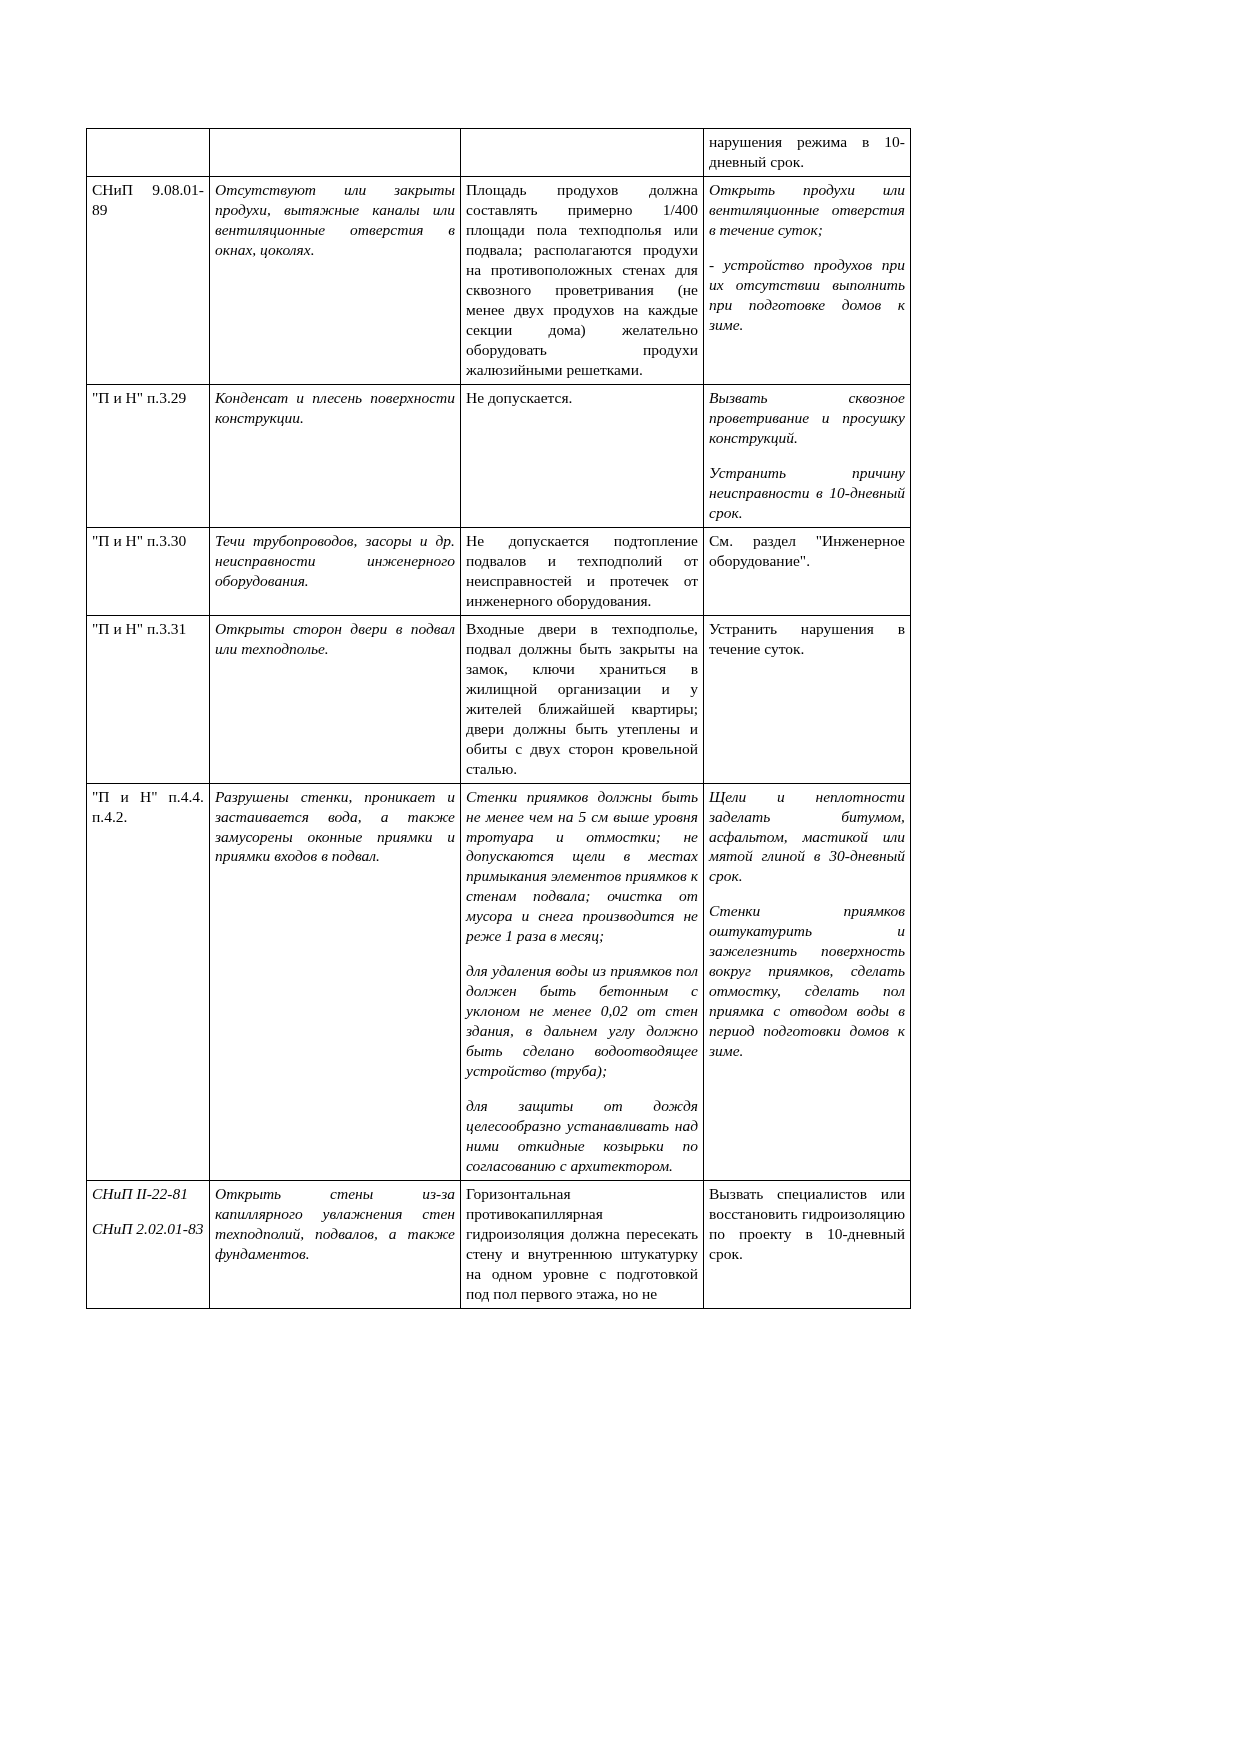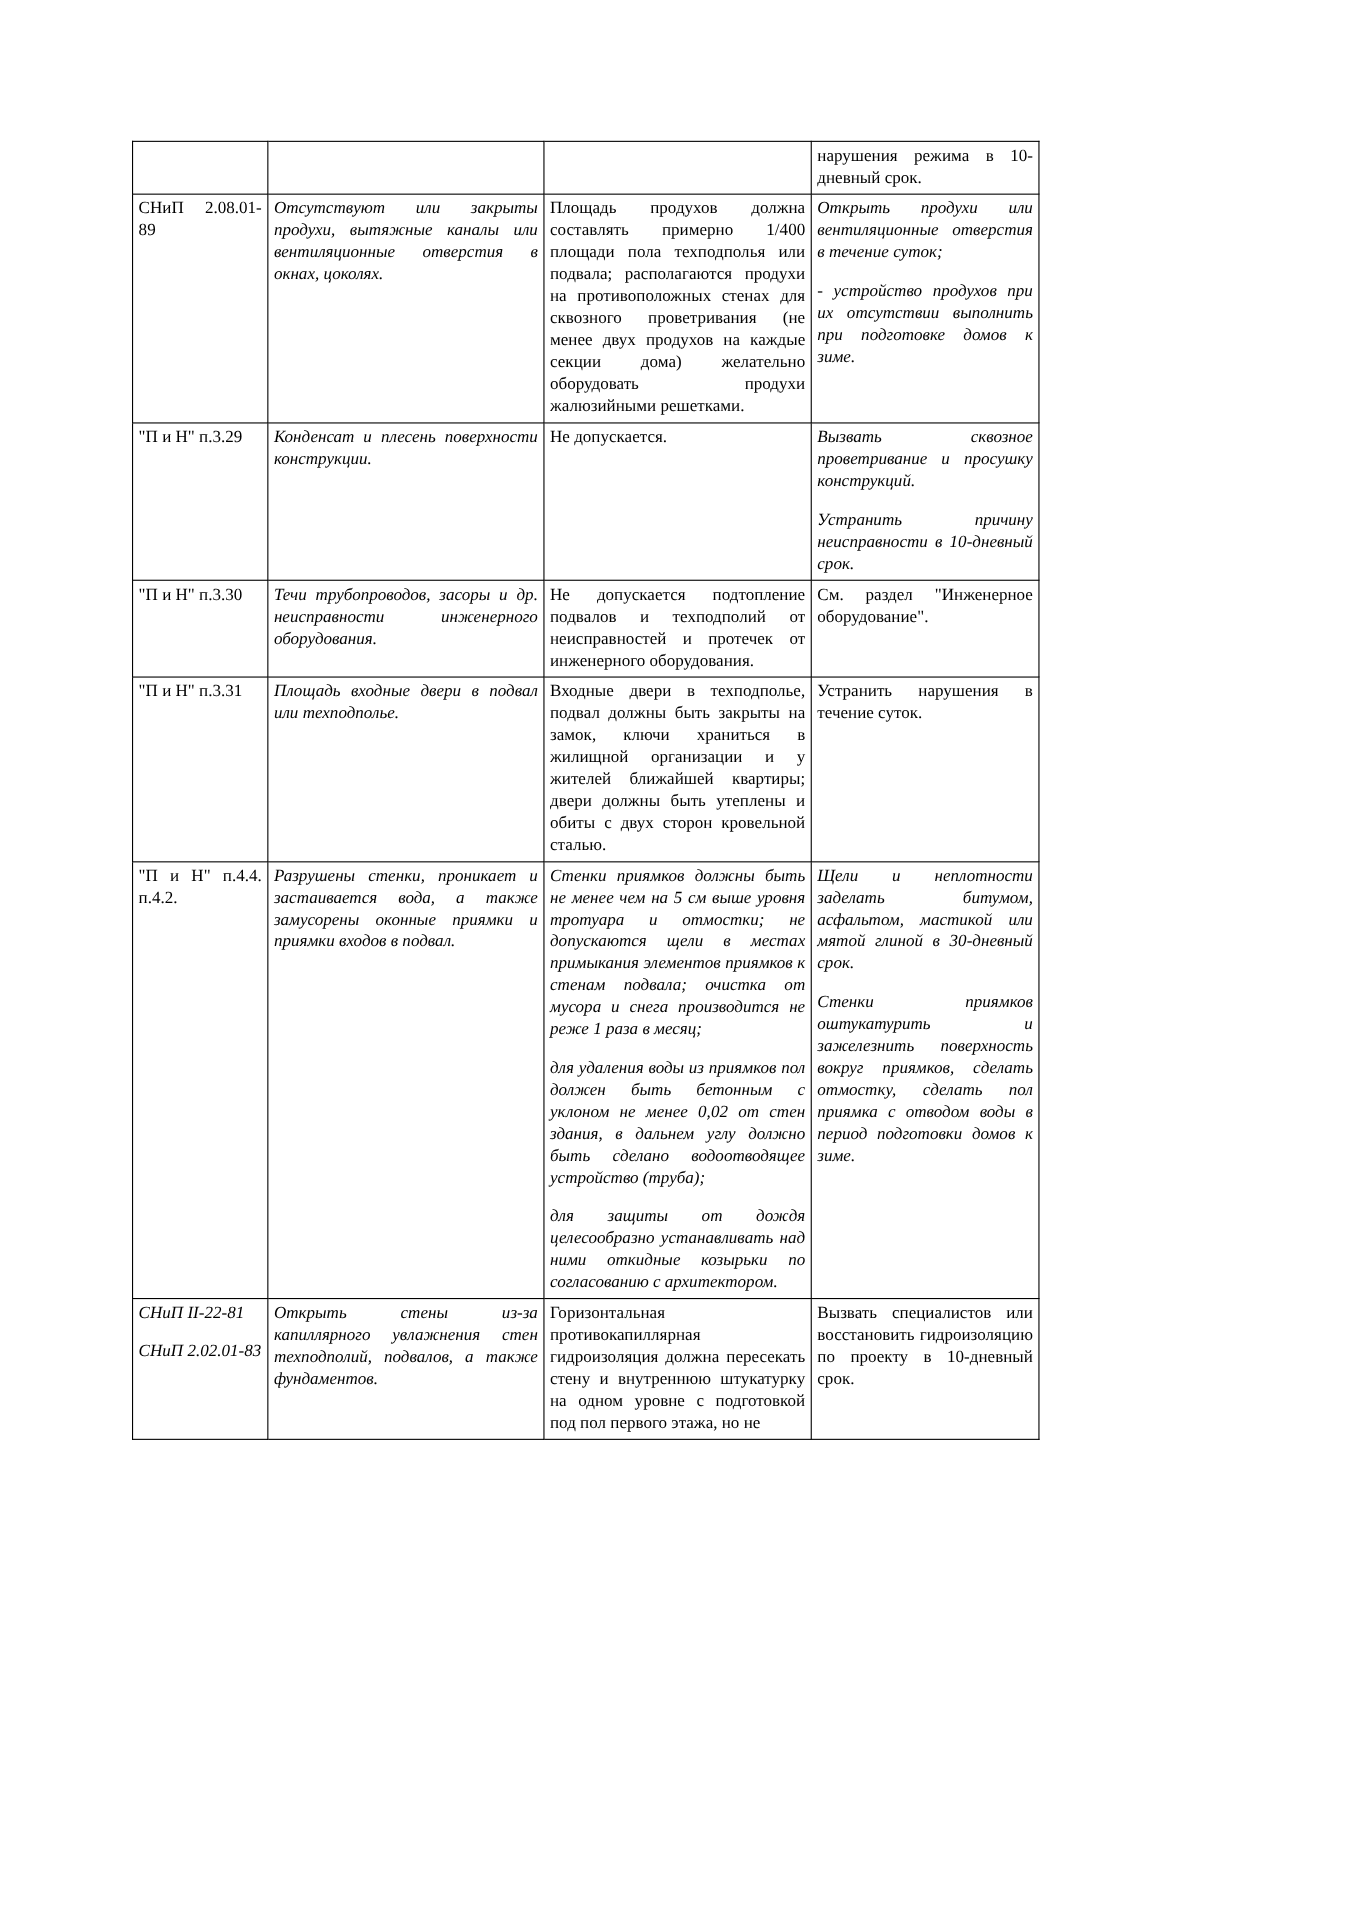--- a/index.html
+++ b/index.html
@@ -11,21 +11,21 @@
     width: 1240px;
     height: 1755px;
     font-family: "Liberation Serif", serif;
     color: #000000;
   }
   .page {
     position: relative;
     width: 1240px;
     height: 1755px;
     box-sizing: border-box;
-    padding: 128px 160px 0 120px;
+    padding: 128px 160px 0 86px;
   }
   table.doc-table {
     width: 780px;
     border-collapse: collapse;
     table-layout: fixed;
     font-size: 15.5px;
     line-height: 1.29;
   }
   table.doc-table td {
     border: 1px solid #000000;
@@ -54,21 +54,21 @@
     <tbody>
 
       <tr>
         <td class="col-ref"></td>
         <td class="col-fault"></td>
         <td class="col-req"></td>
         <td class="col-act">нарушения режима в 10-дневный срок.</td>
       </tr>
 
       <tr>
-        <td class="col-ref nojust">СНиП 2.08.01-89</td>
+        <td class="col-ref nojust">СНиП 9.08.01-89</td>
         <td class="col-fault">Отсутствуют или закрыты продухи, вытяжные каналы или вентиляционные отверстия в окнах, цоколях.</td>
         <td class="col-req">Площадь продухов должна составлять примерно 1/400 площади пола техподполья или подвала; располагаются продухи на противоположных стенах для сквозного проветривания (не менее двух продухов на каждые секции дома) желательно оборудовать продухи жалюзийными решетками.</td>
         <td class="col-act">
           <span class="cell-block">Открыть продухи или вентиляционные отверстия в течение суток;</span>
           <span class="spacer-line"></span>
           <span class="cell-block">- устройство продухов при их отсутствии выполнить при подготовке домов к зиме.</span>
         </td>
       </tr>
 
       <tr>
@@ -83,21 +83,21 @@
 
       <tr>
         <td class="col-ref nojust">"П и Н" п.3.30</td>
         <td class="col-fault">Течи трубопроводов, засоры и др. неисправности инженерного оборудования.</td>
         <td class="col-req nojust">Не допускается подтопление подвалов и техподполий от неисправностей и протечек от инженерного оборудования.</td>
         <td class="col-act">См. раздел "Инженерное оборудование".</td>
       </tr>
 
       <tr>
         <td class="col-ref nojust">"П и Н" п.3.31</td>
-        <td class="col-fault">Площадь входные двери в подвал или техподполье.</td>
+        <td class="col-fault">Открыты сторон двери в подвал или техподполье.</td>
         <td class="col-req">Входные двери в техподполье, подвал должны быть закрыты на замок, ключи храниться в жилищной организации и у жителей ближайшей квартиры; двери должны быть утеплены и обиты с двух сторон кровельной сталью.</td>
         <td class="col-act nojust">Устранить нарушения в течение суток.</td>
       </tr>
 
       <tr>
         <td class="col-ref nojust">"П и Н" п.4.4. п.4.2.</td>
         <td class="col-fault">Разрушены стенки, проникает и застаивается вода, а также замусорены оконные приямки и приямки входов в подвал.</td>
         <td class="col-req">
           <span class="cell-block">Стенки приямков должны быть не менее чем на 5 см выше уровня тротуара и отмостки; не допускаются щели в местах примыкания элементов приямков к стенам подвала; очистка от мусора и снега производится не реже 1 раза в месяц;</span>
           <span class="cell-block">для удаления воды из приямков пол должен быть бетонным с уклоном не менее 0,02 от стен здания, в дальнем углу должно быть сделано водоотводящее устройство (труба);</span>

